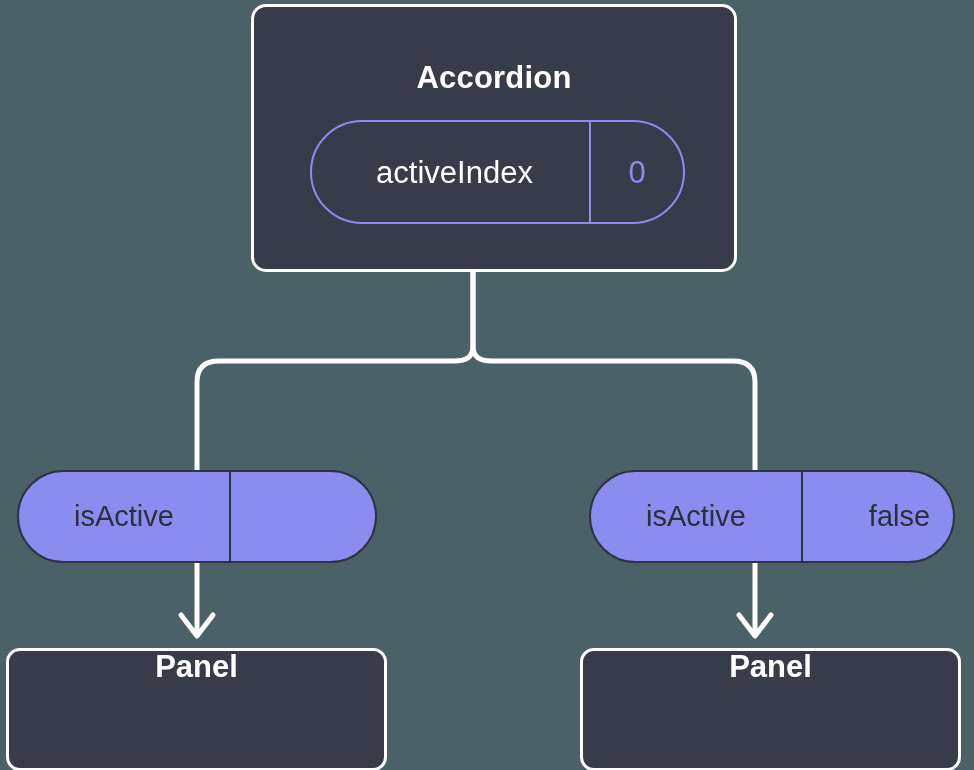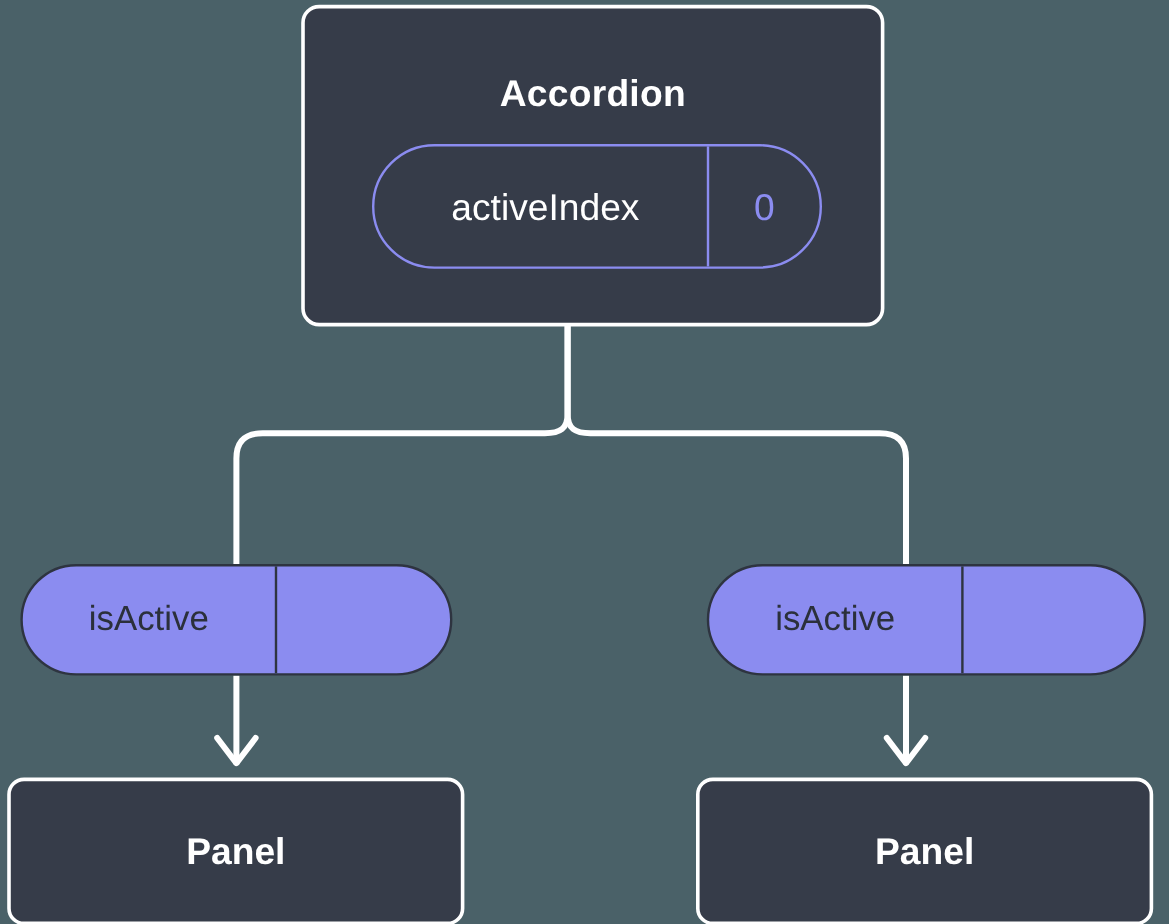--- a/index.html
+++ b/index.html
@@ -136,21 +136,20 @@
   
   .panel-box {
     position: absolute;
     box-sizing: border-box;
     background: #363c49;
     border: 3px solid #ffffff;
     border-radius: 14px;
     width: 381px;
     height: 123px;
     display: flex;
-    align-items: center;
     justify-content: center;
   }
   #panel-left  { left: 6px;   top: 648px; }
   #panel-right { left: 580px; top: 648px; }
   .panel-label {
     color: #ffffff;
     font-size: 31px;
     font-weight: 700;
     line-height: 1;
   }
@@ -187,20 +186,21 @@
       <div class="pill-val">0</div>
     </div>
   </div>
 
   <div class="pill-filled" id="pill-left">
     <div class="pill-key">isActive</div>
   </div>
 
   <div class="pill-filled" id="pill-right">
     <div class="pill-key">isActive</div>
+    <div class="pill-val">false</div>
   </div>
 
   <div class="panel-box" id="panel-left">
     <div class="panel-label">Panel</div>
   </div>
 
   <div class="panel-box" id="panel-right">
     <div class="panel-label">Panel</div>
   </div>
 

